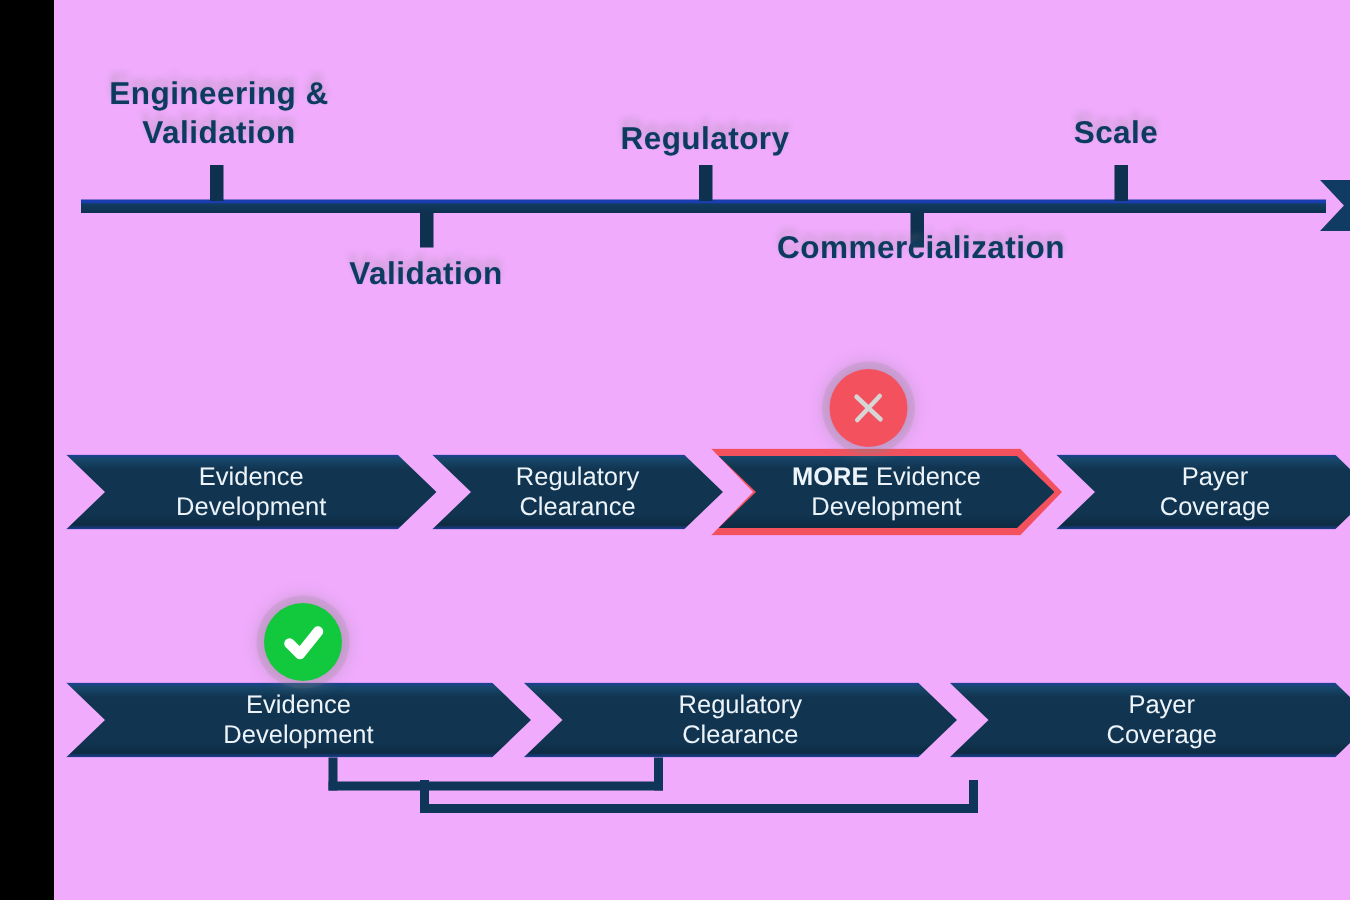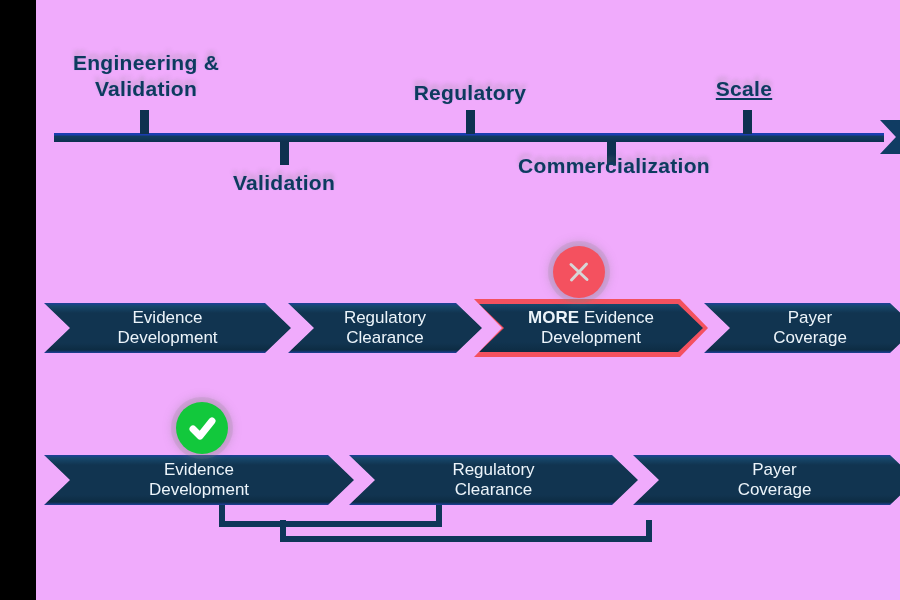--- a/index.html
+++ b/index.html
@@ -63,21 +63,21 @@
 <body>
 
 <div id="canvas">
 
   <div>
     <div class="tl-label" style="left:10px;top:50px;width:200px;">
       <div>Engineering &amp;</div>
       <div>Validation</div>
     </div>
     <div class="tl-label" style="left:334px;top:80px;width:200px;">Regulatory</div>
-    <div class="tl-label" style="left:633px;top:76px;width:150px;text-decoration:underline;">Scale</div>
+    <div class="tl-label" style="left:633px;top:76px;width:150px;">Scale</div>
 
     <div class="tl-line"></div>
     <div class="tl-arrow"></div>
 
     <div class="tick" style="left:104px;top:110px;"></div>
     <div class="tick" style="left:430px;top:110px;"></div>
     <div class="tick" style="left:707px;top:110px;"></div>
     <div class="tick" style="left:244px;top:141px;"></div>
     <div class="tick" style="left:571px;top:141px;"></div>
 

